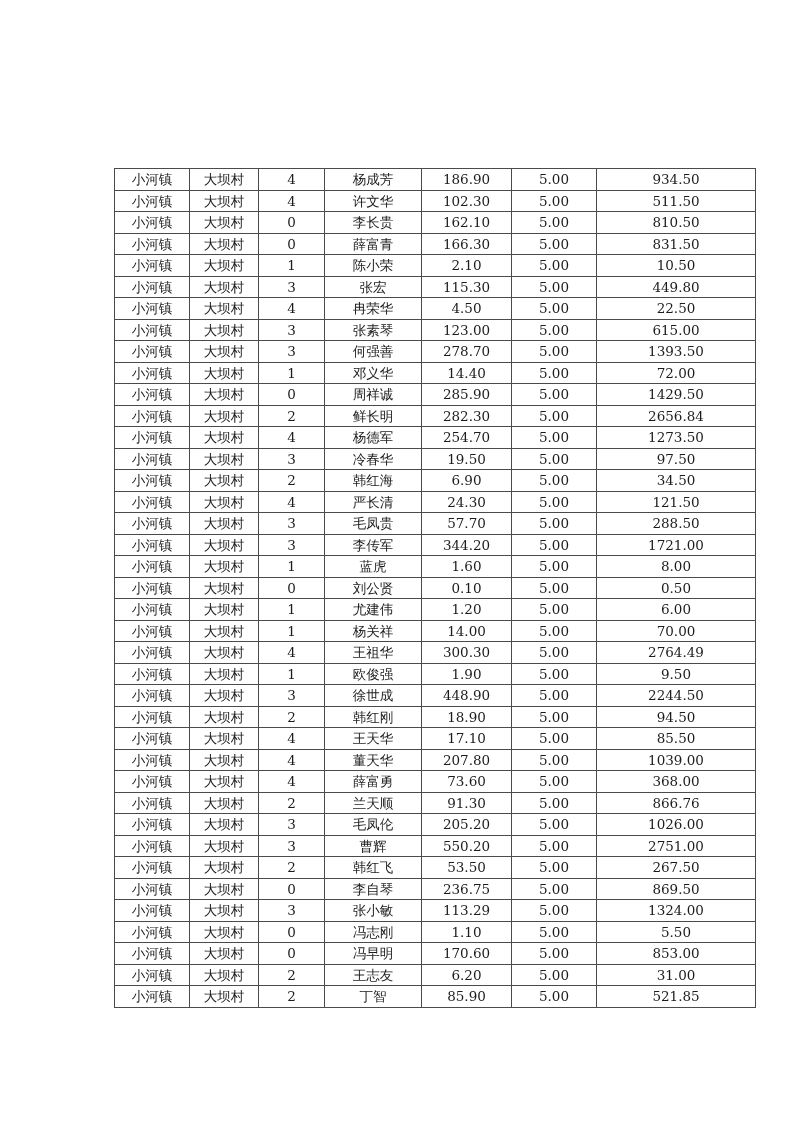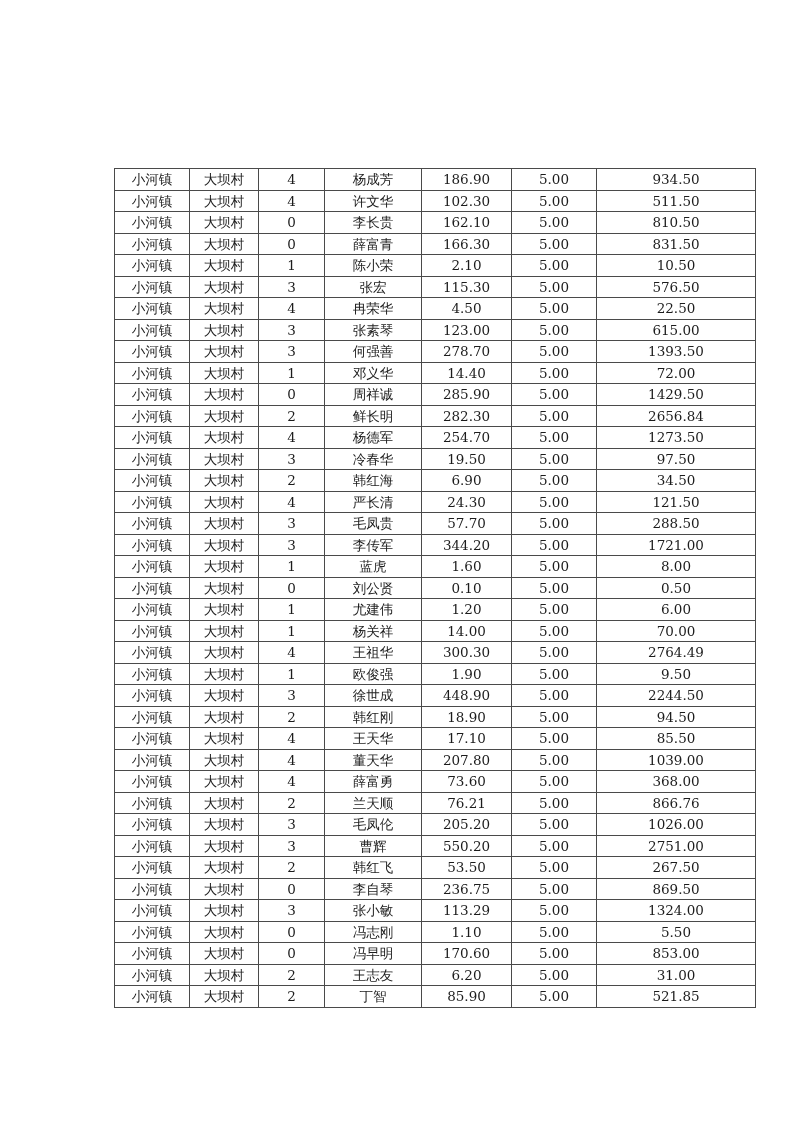--- a/index.html
+++ b/index.html
@@ -114,21 +114,21 @@
             <td>5.00</td>
             <td>10.50</td>
           </tr>
           <tr>
             <td>小河镇</td>
             <td>大坝村</td>
             <td>3</td>
             <td>张宏</td>
             <td>115.30</td>
             <td>5.00</td>
-            <td>576.50</td>
+            <td>449.80</td>
           </tr>
           <tr>
             <td>小河镇</td>
             <td>大坝村</td>
             <td>4</td>
             <td>冉荣华</td>
             <td>4.50</td>
             <td>5.00</td>
             <td>22.50</td>
           </tr>
@@ -328,21 +328,21 @@
             <td>薛富勇</td>
             <td>73.60</td>
             <td>5.00</td>
             <td>368.00</td>
           </tr>
           <tr>
             <td>小河镇</td>
             <td>大坝村</td>
             <td>2</td>
             <td>兰天顺</td>
-            <td>76.21</td>
+            <td>91.30</td>
             <td>5.00</td>
             <td>866.76</td>
           </tr>
           <tr>
             <td>小河镇</td>
             <td>大坝村</td>
             <td>3</td>
             <td>毛凤伦</td>
             <td>205.20</td>
             <td>5.00</td>

